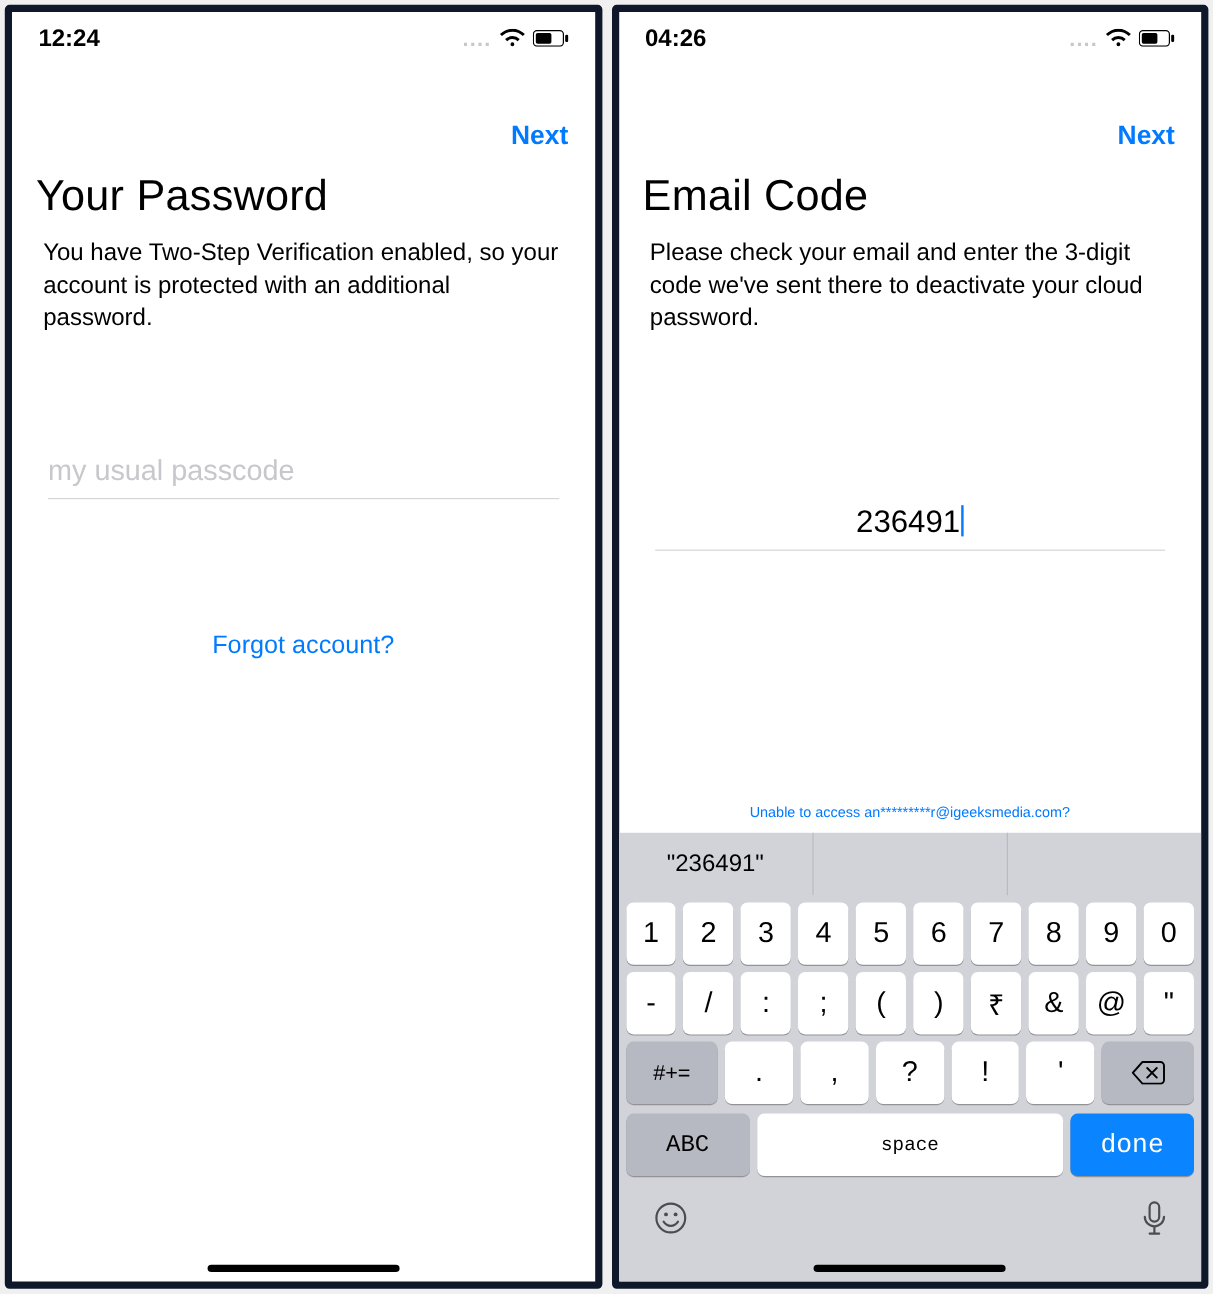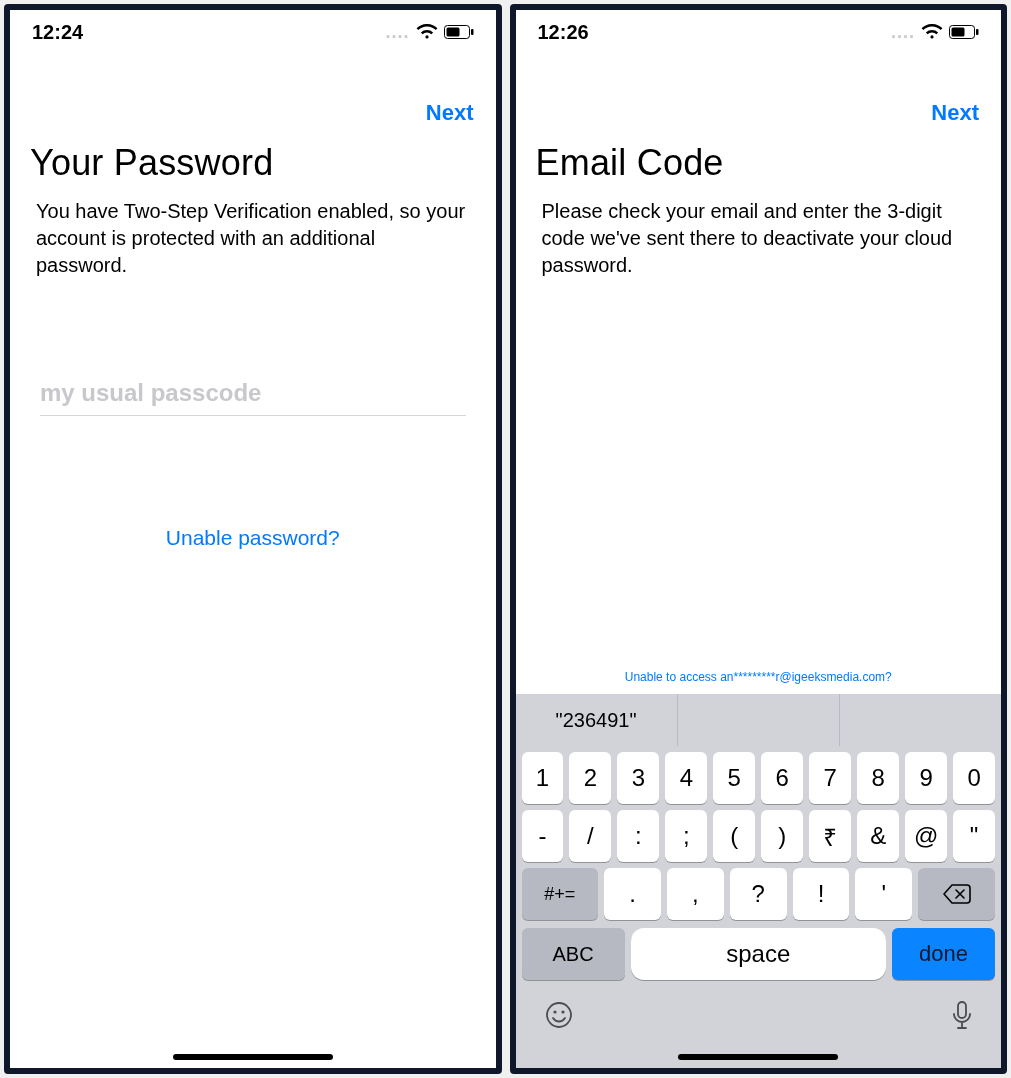--- a/index.html
+++ b/index.html
@@ -78,21 +78,20 @@
     padding-bottom: 8px;
   }
   .field-wrap.centered { margin-top: 140px; }
   .text-input {
     width: 100%;
     border: none;
     font-size: 24px;
     color: #000;
     outline: none;
     background: transparent;
-    font-weight: bold;
   }
   .text-input::placeholder { color: #c7c7cc; }
   .caret {
     display:inline-block;
     width:2px;
     height:26px;
     background:#007aff;
     vertical-align: -4px;
     margin-left:1px;
   }
@@ -162,23 +161,23 @@
     align-items: center;
     justify-content: center;
     font-size: 24px;
     color: #000;
     cursor: pointer;
     user-select: none;
   }
   .key.func { background: #b6b9c2; }
   .key.small { font-size: 18px; }
   .key.wide2 { flex: 2.1; }
-  .key.space { flex: 5.2; font-size: 24px; border-radius: 13px; }
-  .key.done { flex: 2.1; background: #0a84ff; color: #0f172a; font-size: 22px; }
-  .krow.pad { padding-top: 8px; }
+  .key.space { flex: 5.2; font-size: 16px; }
+  .key.done { flex: 2.1; background: #0a84ff; color: #ffffff; font-size: 22px; }
+  .krow.pad { padding-top: 8px; font-family: Liberation Mono, monospace; }
   .bottom-row {
     display: flex;
     justify-content: space-between;
     padding: 20px 28px 0 28px;
     font-size: 28px;
     color: #5a5a5e;
   }
   .icon-btn { background:none;border:none;cursor:pointer;display:inline-flex; }
   svg { display:block; }
 </style>
@@ -209,28 +208,28 @@
     <button class="next-btn">Next</button>
   </div>
 
   <h1 class="page-title">Your Password</h1>
   <p class="page-subtitle">You have Two-Step Verification enabled, so your account is protected with an additional password.</p>
 
   <div class="field-wrap">
     <input type="text" class="text-input" placeholder="my usual passcode" style="">
   </div>
 
-  <button class="link-btn">Unable password?</button>
+  <button class="link-btn">Forgot account?</button>
 
   <div class="home-indicator"></div>
 </div>
 
 <div class="phone">
   <div class="status-bar">
-    <span>12:26</span>
+    <span>04:26</span>
     <div class="status-right">
       <span class="dots">....</span>
       <span class="wifi-icon">
         <svg width="22" height="16" viewBox="0 0 22 16">
             <path d="M11 14.5a1.6 1.6 0 100-3.2 1.6 1.6 0 000 3.2zm-4.4-4.2a6.3 6.3 0 018.8 0l1.7-1.7a8.7 8.7 0 00-12.2 0l1.7 1.7zM2.3 6a12.3 12.3 0 0117.4 0l1.7-1.7a14.7 14.7 0 00-20.8 0L2.3 6z" fill="#000"></path>
           </svg>
       </span>
       <span class="battery-icon">
         <svg width="30" height="14" viewBox="0 0 30 14">
             <rect x="0.5" y="0.5" width="25" height="13" rx="3" fill="none" stroke="#000" stroke-width="1"></rect>
@@ -241,20 +240,25 @@
     </div>
   </div>
 
   <div class="nav-bar">
     <button class="next-btn">Next</button>
   </div>
 
   <h1 class="page-title">Email Code</h1>
   <p class="page-subtitle">Please check your email and enter the 3-digit code we've sent there to deactivate your cloud password.</p>
 
+  <div class="field-wrap centered">
+    <div class="code-line">
+      <span>236491</span><span class="caret"></span>
+    </div>
+  </div>
 
   <div class="access-link">Unable to access an*********r@igeeksmedia.com?</div>
 
   <div class="keyboard">
     <div class="suggest-row">
       <div class="suggest-cell">"236491"</div>
       <div class="suggest-cell"></div>
       <div class="suggest-cell"></div>
     </div>
 

